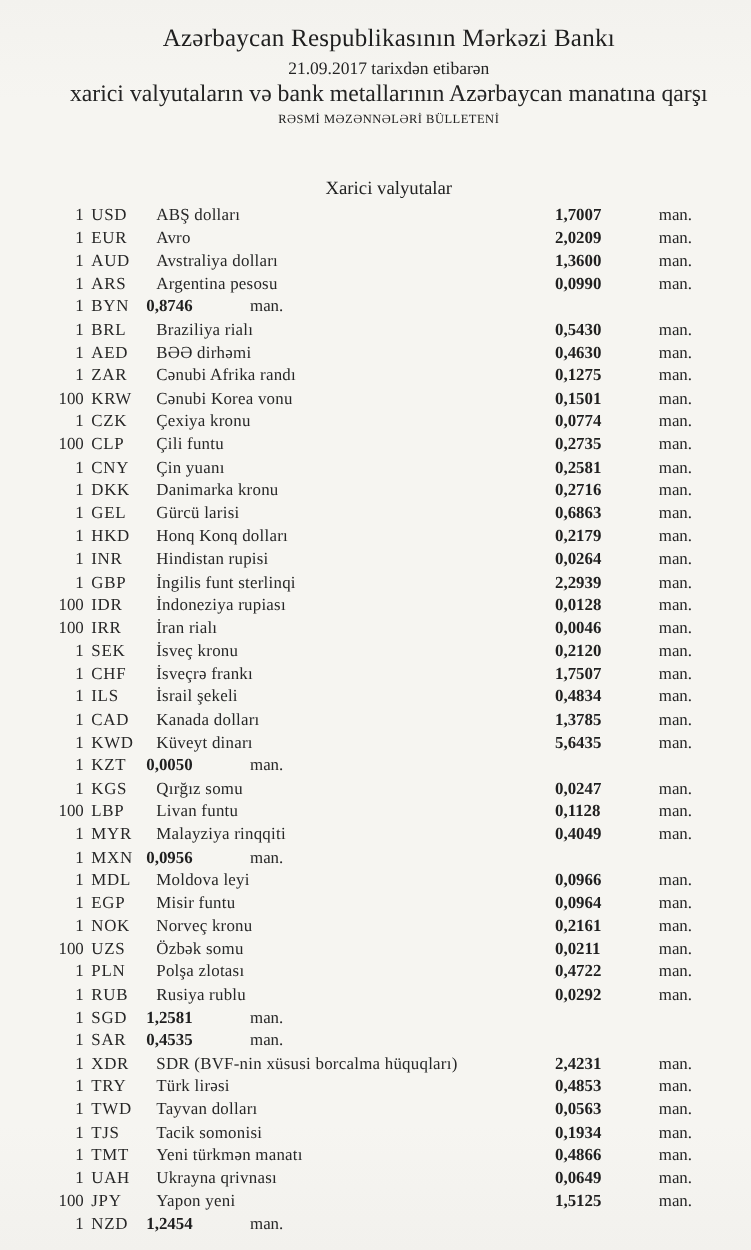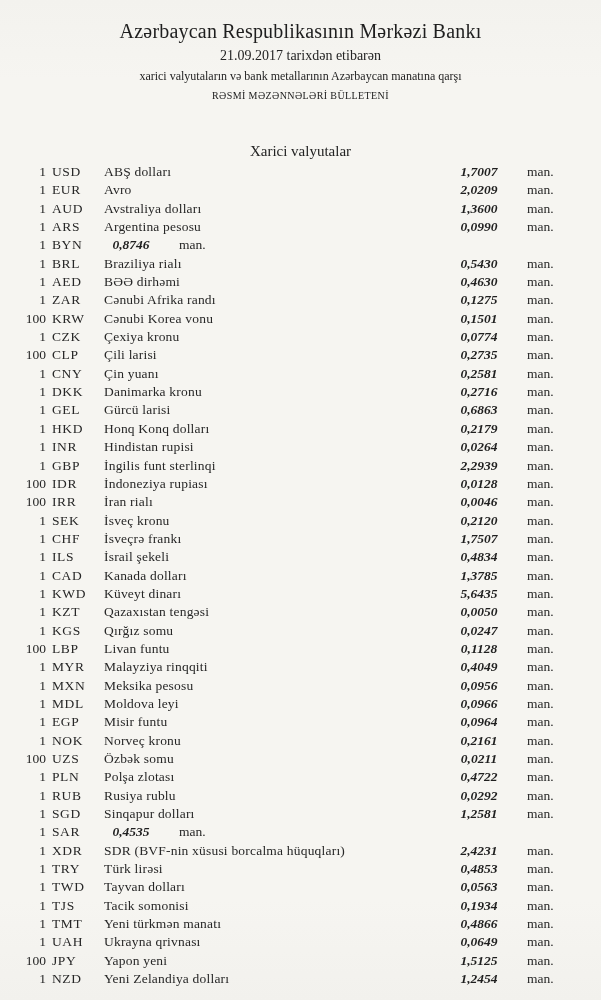--- a/index.html
+++ b/index.html
@@ -10,37 +10,38 @@
     font-family: "Liberation Serif", "DejaVu Serif", serif;
     overflow: hidden;
   }
   .page {
     position: relative;
     width: 601px;
     height: 1000px;
     background: linear-gradient(180deg, #f3f2ee 0%, #f6f5f1 8%, #f6f5f1 90%, #f2f1ed 100%);
     color: #232323;
     box-sizing: border-box;
+    padding-left: 21px;
   }
   header { text-align: center; padding-top: 18px; }
   .title {
     font-size: 20px;
     line-height: 26px;
     color: #1e1e1e;
     letter-spacing: 0.2px;
   }
   .date-line {
     font-size: 14px;
     line-height: 20px;
     margin-top: 2px;
     font-weight: normal;
     color: #242424;
   }
   .subtitle {
-    font-size: 12px;
+    font-size: 19px;
     line-height: 20px;
     color: #242424;
   }
   .bulletin {
     font-size: 10px;
     line-height: 20px;
     letter-spacing: 0.4px;
     color: #202020;
   }
   .section-title {
@@ -58,21 +59,21 @@
     align-items: baseline;
     height: 18.35px;
     font-size: 13.5px;
     padding-left: 16px;
     padding-right: 38px;
     color: #272727;
   }
   .qty   { width: 30px; text-align: right; flex: none; }
   .code  { width: 44px; margin-left: 6px; letter-spacing: 0.6px; flex: none; }
   .name  { flex: 1 1 auto; margin-left: 8px; white-space: nowrap; overflow: hidden; letter-spacing: 0.2px; }
-  .rate  { width: 70px; text-align: center; font-weight: bold; font-style: italic; flex: none; color: #1f1f1f; }
+  .rate  { width: 70px; text-align: left; font-weight: bold; flex: none; color: #1f1f1f; }
   .unit  { width: 36px; margin-left: 13px; flex: none; }
 </style>
 </head>
 <body>
 
 <div class="page">
   <header>
     <div class="title">Azərbaycan Respublikasının Mərkəzi Bankı</div>
     <div class="date-line">21.09.2017 tarixdən etibarən</div>
     <div class="subtitle">xarici valyutaların və bank metallarının Azərbaycan manatına qarşı</div>
@@ -147,21 +148,21 @@
       <div class="row">
     <span class="qty">1</span>
     <span class="code">CZK</span>
     <span class="name">Çexiya kronu</span>
     <span class="rate">0,0774</span>
     <span class="unit">man.</span>
   </div>
       <div class="row">
     <span class="qty">100</span>
     <span class="code">CLP</span>
-    <span class="name">Çili larisi</span>
+    <span class="name">Çili funtu</span>
     <span class="rate">0,2735</span>
     <span class="unit">man.</span>
   </div>
       <div class="row">
     <span class="qty">1</span>
     <span class="code">CNY</span>
     <span class="name">Çin yuanı</span>
     <span class="rate">0,2581</span>
     <span class="unit">man.</span>
   </div>
@@ -245,21 +246,20 @@
       <div class="row">
     <span class="qty">1</span>
     <span class="code">KWD</span>
     <span class="name">Küveyt dinarı</span>
     <span class="rate">5,6435</span>
     <span class="unit">man.</span>
   </div>
       <div class="row">
     <span class="qty">1</span>
     <span class="code">KZT</span>
-    <span class="name">Qazaxıstan tengəsi</span>
     <span class="rate">0,0050</span>
     <span class="unit">man.</span>
   </div>
       <div class="row">
     <span class="qty">1</span>
     <span class="code">KGS</span>
     <span class="name">Qırğız somu</span>
     <span class="rate">0,0247</span>
     <span class="unit">man.</span>
   </div>
@@ -273,21 +273,20 @@
       <div class="row">
     <span class="qty">1</span>
     <span class="code">MYR</span>
     <span class="name">Malayziya rinqqiti</span>
     <span class="rate">0,4049</span>
     <span class="unit">man.</span>
   </div>
       <div class="row">
     <span class="qty">1</span>
     <span class="code">MXN</span>
-    <span class="name">Meksika pesosu</span>
     <span class="rate">0,0956</span>
     <span class="unit">man.</span>
   </div>
       <div class="row">
     <span class="qty">1</span>
     <span class="code">MDL</span>
     <span class="name">Moldova leyi</span>
     <span class="rate">0,0966</span>
     <span class="unit">man.</span>
   </div>
@@ -322,21 +321,20 @@
       <div class="row">
     <span class="qty">1</span>
     <span class="code">RUB</span>
     <span class="name">Rusiya rublu</span>
     <span class="rate">0,0292</span>
     <span class="unit">man.</span>
   </div>
       <div class="row">
     <span class="qty">1</span>
     <span class="code">SGD</span>
-    <span class="name">Sinqapur dolları</span>
     <span class="rate">1,2581</span>
     <span class="unit">man.</span>
   </div>
       <div class="row">
     <span class="qty">1</span>
     <span class="code">SAR</span>
     <span class="rate">0,4535</span>
     <span class="unit">man.</span>
   </div>
       <div class="row">
@@ -384,18 +382,17 @@
       <div class="row">
     <span class="qty">100</span>
     <span class="code">JPY</span>
     <span class="name">Yapon yeni</span>
     <span class="rate">1,5125</span>
     <span class="unit">man.</span>
   </div>
       <div class="row">
     <span class="qty">1</span>
     <span class="code">NZD</span>
-    <span class="name">Yeni Zelandiya dolları</span>
     <span class="rate">1,2454</span>
     <span class="unit">man.</span>
   </div>
     </div>
 </div>
 
 </body></html>

